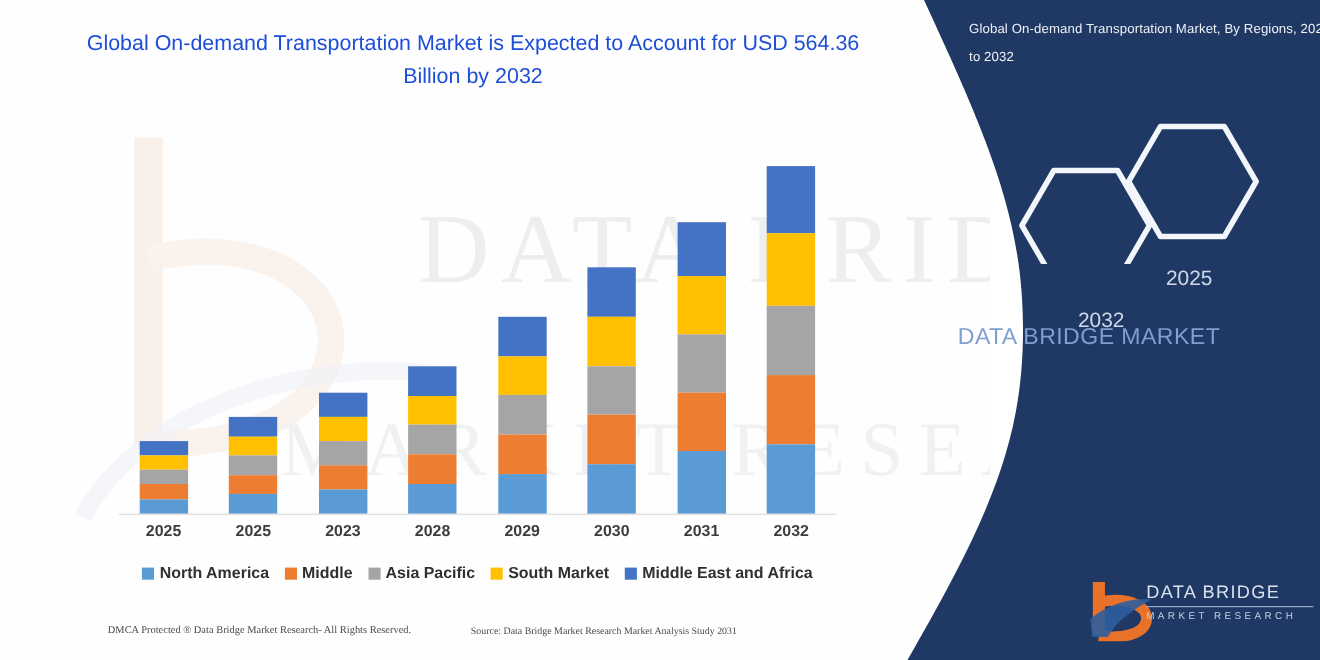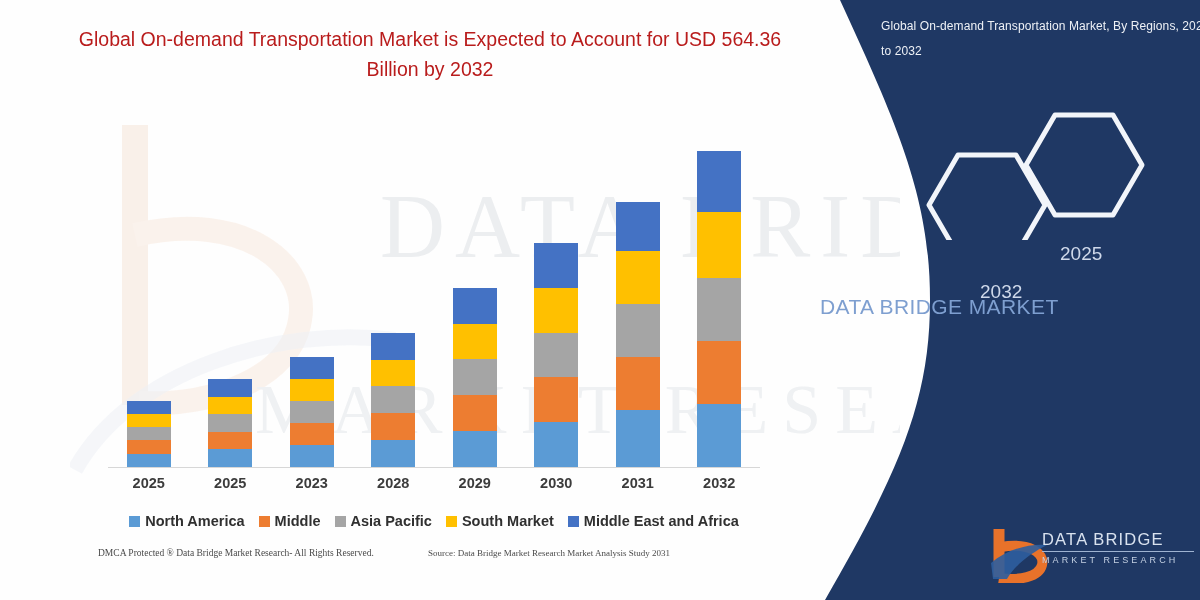--- a/index.html
+++ b/index.html
@@ -44,55 +44,55 @@
     margin-left:23px;
   }
   .hex-wrap{position:absolute;left:120px;top:100px;width:300px;height:140px;}
   .hex-label{
     position:absolute;color:#cfd9ea;font-size:19px;font-family:"Liberation Sans",sans-serif;
   }
   .hex-2025-label{left:160px;top:143px;}
   .hex-2032-label{left:80px;top:181px;}
 
   .rp-brand{
-    position:absolute;left:40px;top:292px;width:340px;
+    position:absolute;left:40px;top:292px;width:340px;text-align:center;
     color:#7e9fd0;font-size:21px;line-height:30px;letter-spacing:.4px;
   }
 
   
   .logo{position:absolute;left:205px;top:523px;width:210px;height:60px;}
   .logo-text{position:absolute;left:262px;top:530px;width:160px;}
   .logo-l1{color:#d9e2ef;font-size:16.5px;letter-spacing:1.2px;font-weight:400;}
   .logo-rule{height:1px;background:#9fb3d1;margin:2px 0 3px 0;width:152px;}
   .logo-l2{color:#c3d0e2;font-size:9px;letter-spacing:3.1px;}
 
   
   .chart-title{
     position:absolute;left:60px;top:24px;width:740px;text-align:center;
-    color:#b91c1c;font-size:19.5px;line-height:30px;font-weight:400;
+    color:#1d4ed8;font-size:19.5px;line-height:30px;font-weight:400;
   }
   .plot{position:absolute;left:108px;top:140px;width:652px;height:328px;}
   .axis-line{position:absolute;left:108px;top:467px;width:652px;height:1px;background:#d7d7d7;}
   .bars{position:absolute;left:0;top:0;width:652px;height:327px;display:flex;align-items:flex-end;justify-content:space-between;}
   .bar-col{width:81.5px;height:327px;display:flex;flex-direction:column;justify-content:flex-end;align-items:center;}
   .bar{width:44px;display:flex;flex-direction:column;}
   .seg{width:100%;}
 
   .xlabels{position:absolute;left:108px;top:475px;width:652px;display:flex;}
   .xlabel{width:81.5px;text-align:center;color:#3c3c3c;font-size:14.5px;font-weight:bold;}
 
   .legend{
     position:absolute;left:100px;top:513px;width:668px;
     display:flex;justify-content:center;align-items:center;gap:14px;
   }
   .legend-item{display:flex;align-items:center;gap:5px;}
   .legend-swatch{width:11px;height:11px;display:inline-block;}
   .legend-label{font-size:14.5px;font-weight:bold;color:#303030;}
 
-  .footer{position:absolute;left:0;top:548px;width:800px;height:20px;}
+  .footer{position:absolute;left:0;top:568px;width:800px;height:20px;}
   .foot-left{position:absolute;left:98px;top:0;font-size:9.5px;color:#4a4a4a;font-family:"Liberation Serif",serif;}
   .foot-right{position:absolute;left:428px;top:0;font-size:9px;color:#4a4a4a;font-family:"Liberation Serif",serif;}
 </style>
 </head>
 <body>
 
 <div id="root">
 
   <div class="left-panel">
 

